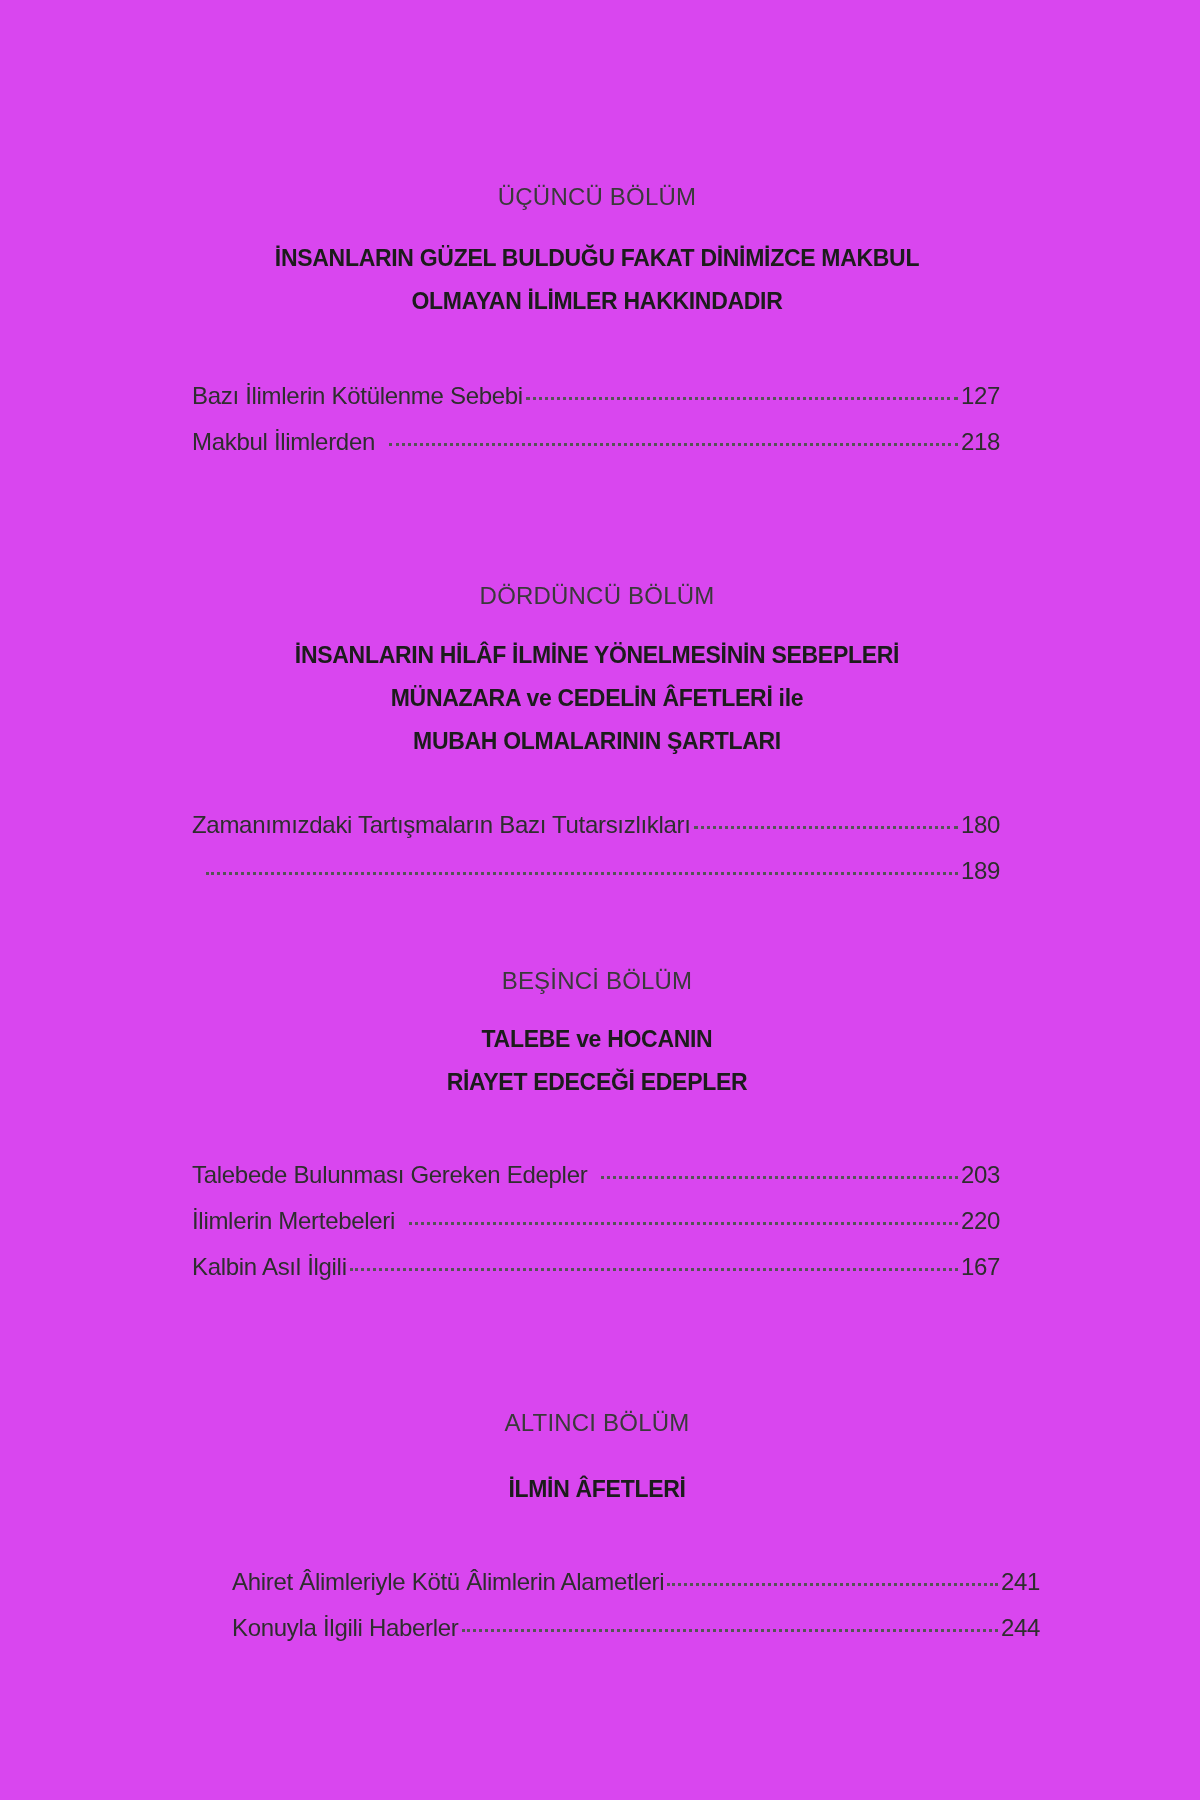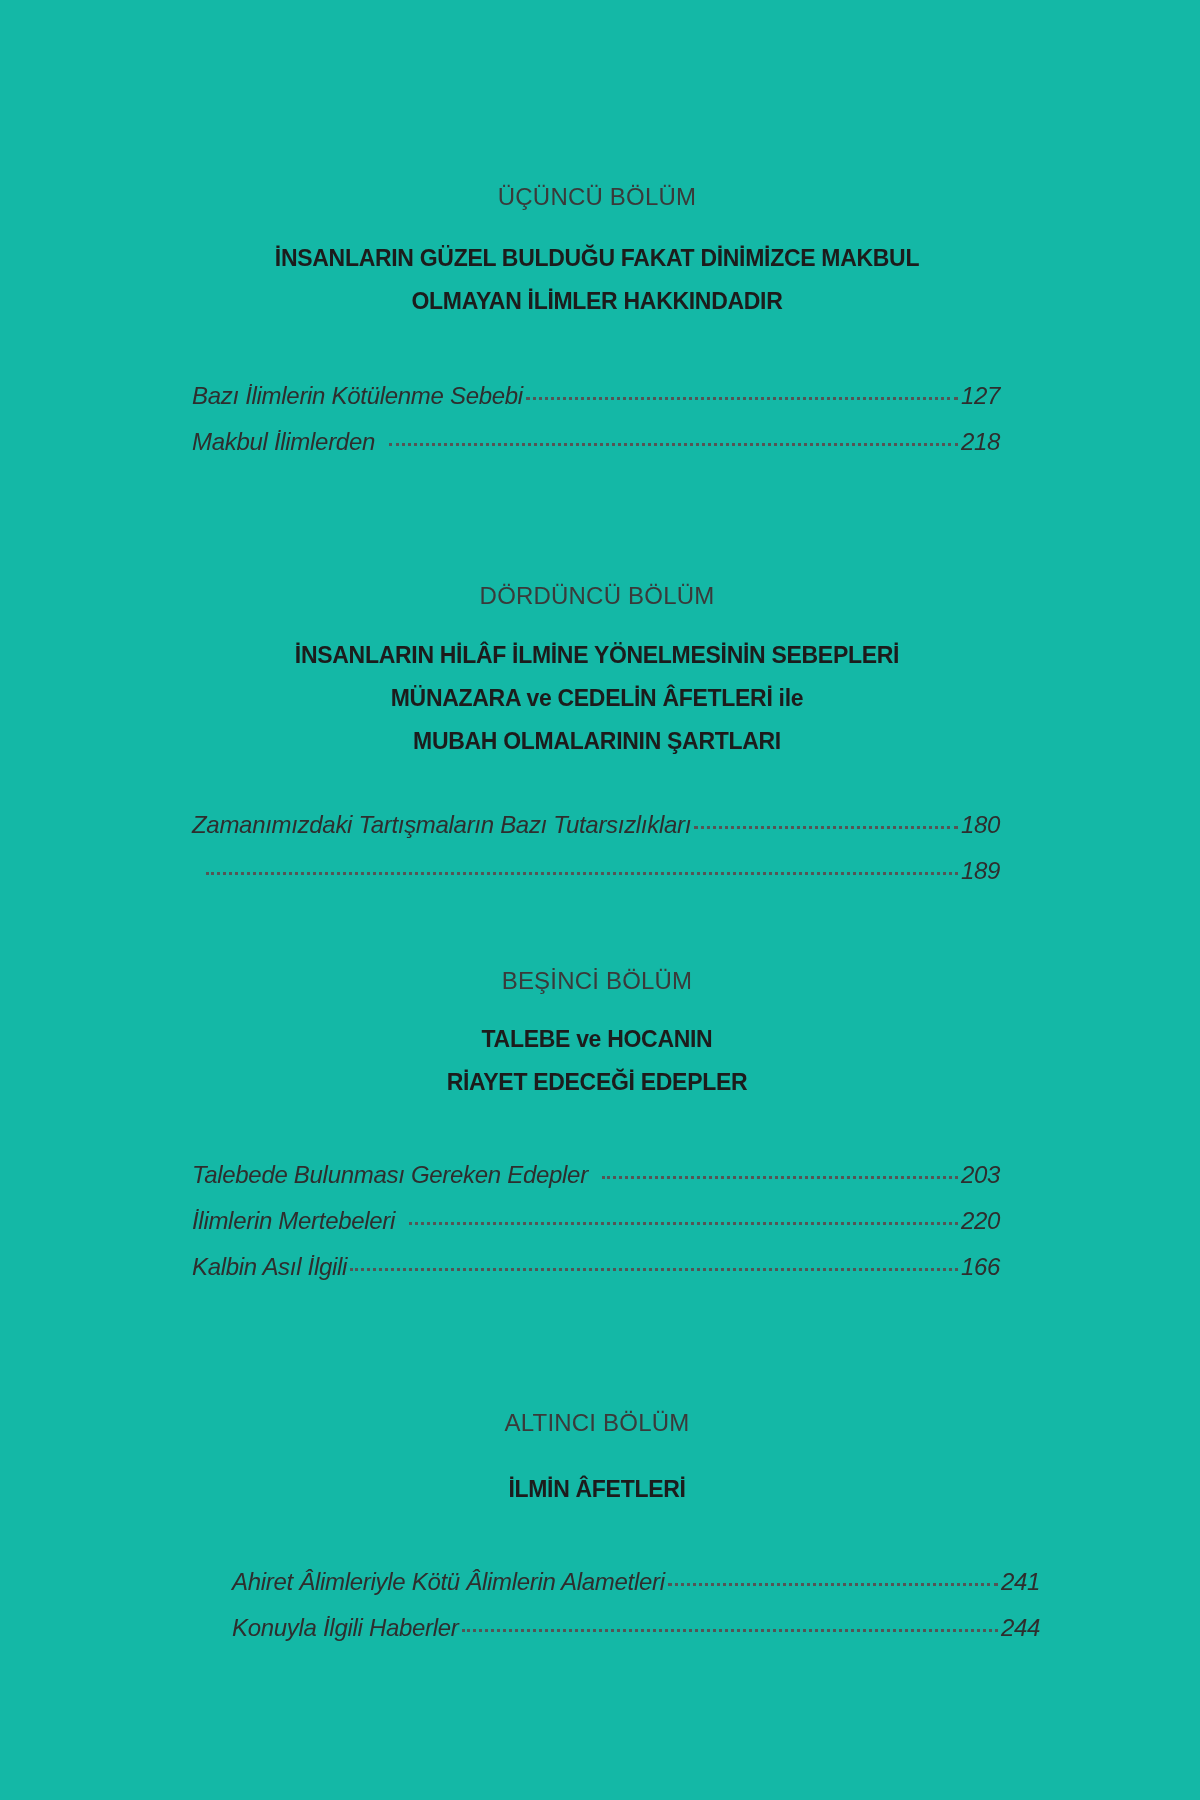--- a/index.html
+++ b/index.html
@@ -13,21 +13,21 @@
       position: relative;
       overflow: hidden;
       font-family: "Liberation Sans", sans-serif;
       color: #2b2b2b;
     }
     .page {
       position: absolute;
       left: 0; top: 0;
       width: 1200px;
       height: 1800px;
-      background: #14b8a6;
+      background: #d946ef;
     }
     .chapter-label {
       position: absolute;
       left: 0;
       width: 1200px;
       text-align: center;
       font-size: 24px;
       font-weight: normal;
       color: #3a3a3a;
       letter-spacing: 0.2px;
@@ -57,21 +57,20 @@
     }
     .toc-entry {
       position: relative;
       display: flex;
       align-items: baseline;
       height: 46px;
       font-size: 24px;
       color: #2e2e2e;
       letter-spacing: -0.3px;
       white-space: nowrap;
-      font-style: italic;
     }
     .toc-entry .entry-title {
       flex: 0 0 auto;
     }
     .toc-entry .leader {
       flex: 1 1 auto;
       overflow: hidden;
       margin: 0 3px;
       border-bottom: 3px dotted #555;
       height: 0;
@@ -140,21 +139,21 @@
       <span class="page-num">203</span>
     </div>
     <div class="toc-entry gap-before">
       <span class="entry-title">İlimlerin Mertebeleri</span>
       <span class="leader"></span>
       <span class="page-num">220</span>
     </div>
     <div class="toc-entry">
       <span class="entry-title">Kalbin Asıl İlgili</span>
       <span class="leader"></span>
-      <span class="page-num">166</span>
+      <span class="page-num">167</span>
     </div>
   </div>
 
   <div class="chapter-label" style="top:1409px;">ALTINCI BÖLÜM</div>
   <div class="chapter-title" style="top:1468px;">
     <span class="line">İLMİN ÂFETLERİ</span>
   </div>
   <div class="toc-list" style="top:1568px;margin-left:40px;">
     <div class="toc-entry">
       <span class="entry-title">Ahiret Âlimleriyle Kötü Âlimlerin Alametleri</span>

